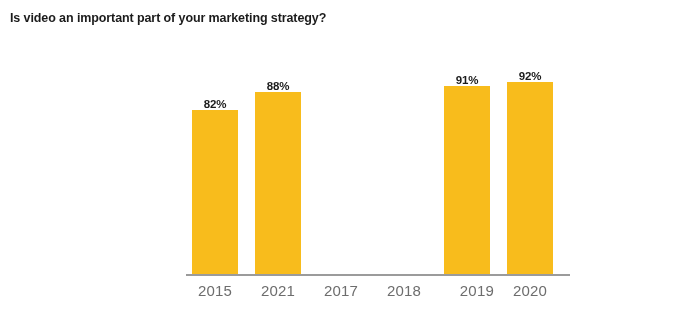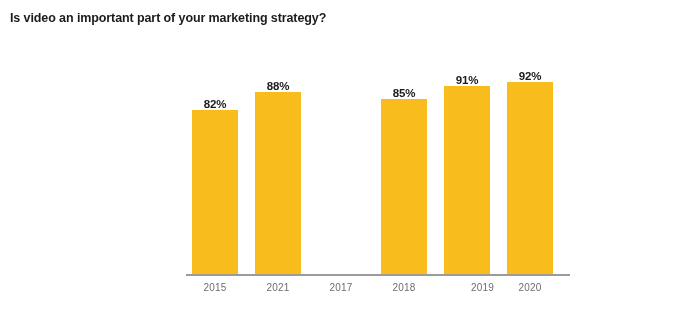--- a/index.html
+++ b/index.html
@@ -72,21 +72,21 @@
     top: 234px;
     width: 384px;
     height: 2px;
     background: #9b9b9b;
   }
   .tick-label {
     position: absolute;
     top: 242px;
     width: 62px;
     text-align: center;
-    font-size: 10px;
+    font-size: 15px;
     font-weight: normal;
     color: #6d6d6d;
     letter-spacing: 0.2px;
   }
 </style>
 </head>
 <body>
 
 <div id="screenshot" style="background: rgb(255, 255, 255);">
 
@@ -100,24 +100,20 @@
         <div class="bar-value" style="bottom: 164px; color: rgb(27, 27, 27);">82%</div>
         <div class="bar-rect" style="height: 164px; background: rgb(248, 188, 28);"></div>
       </div>
 
       <div class="bar-group" style="left:69px;padding-left:23px;">
         <div class="bar-value" style="bottom: 182px; color: rgb(27, 27, 27);">88%</div>
         <div class="bar-rect" style="height: 182px; background: rgb(248, 188, 28);"></div>
       </div>
 
 
-      <div class="bar-group" style="left:195px;">
-        <div class="bar-value" style="bottom: 175px; color: rgb(27, 27, 27);">85%</div>
-        <div class="bar-rect" style="height: 175px; background: rgb(248, 188, 28);"></div>
-      </div>
 
       <div class="bar-group" style="left:258px;">
         <div class="bar-value" style="bottom: 188px; color: rgb(27, 27, 27);">91%</div>
         <div class="bar-rect" style="height: 188px; background: rgb(248, 188, 28);"></div>
       </div>
 
       <div class="bar-group" style="left:321px;">
         <div class="bar-value" style="bottom: 192px; color: rgb(27, 27, 27);">92%</div>
         <div class="bar-rect" style="height: 192px; background: rgb(248, 188, 28);"></div>
       </div>

